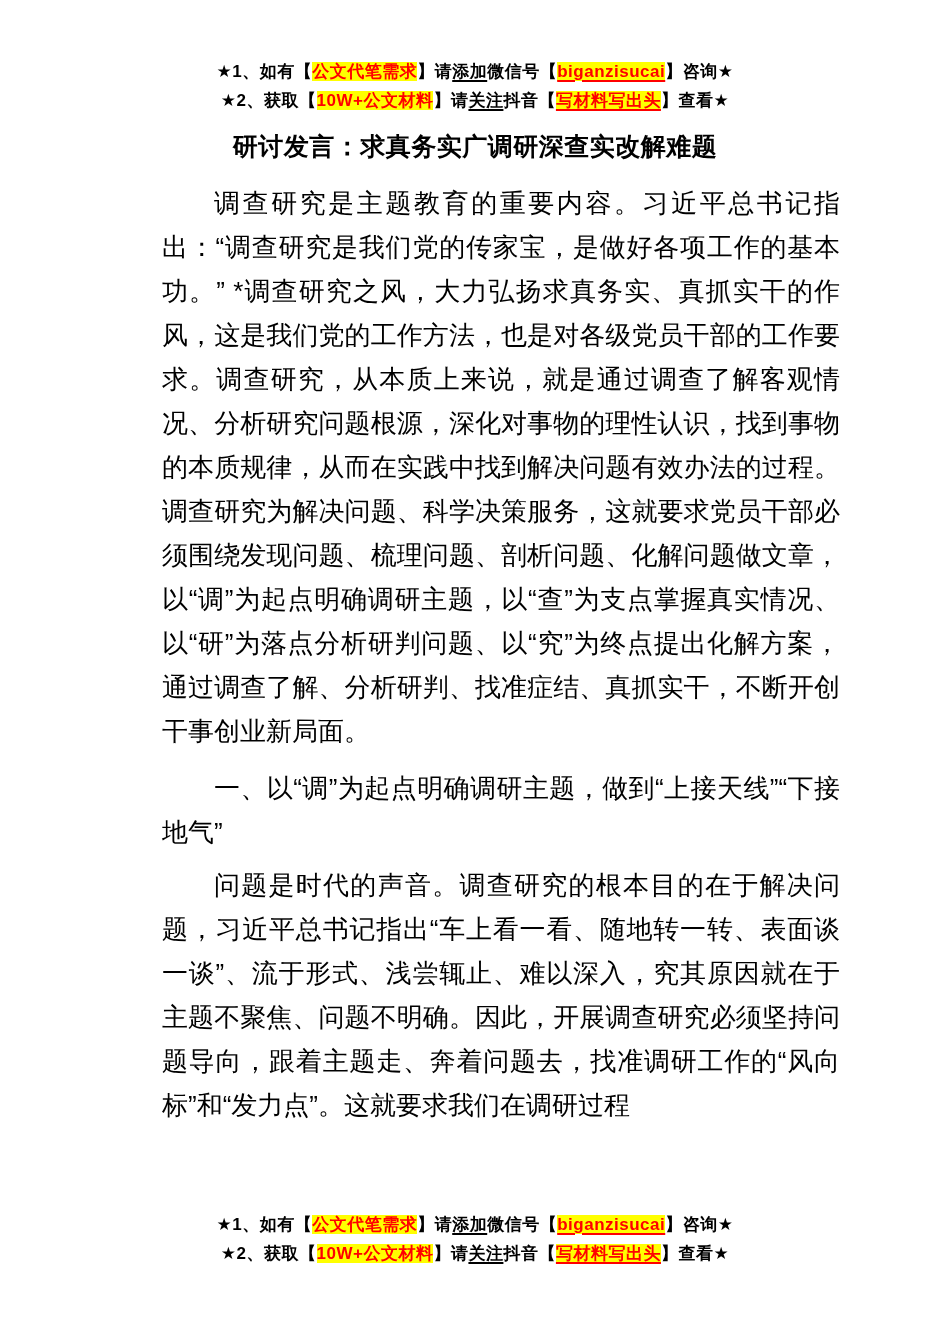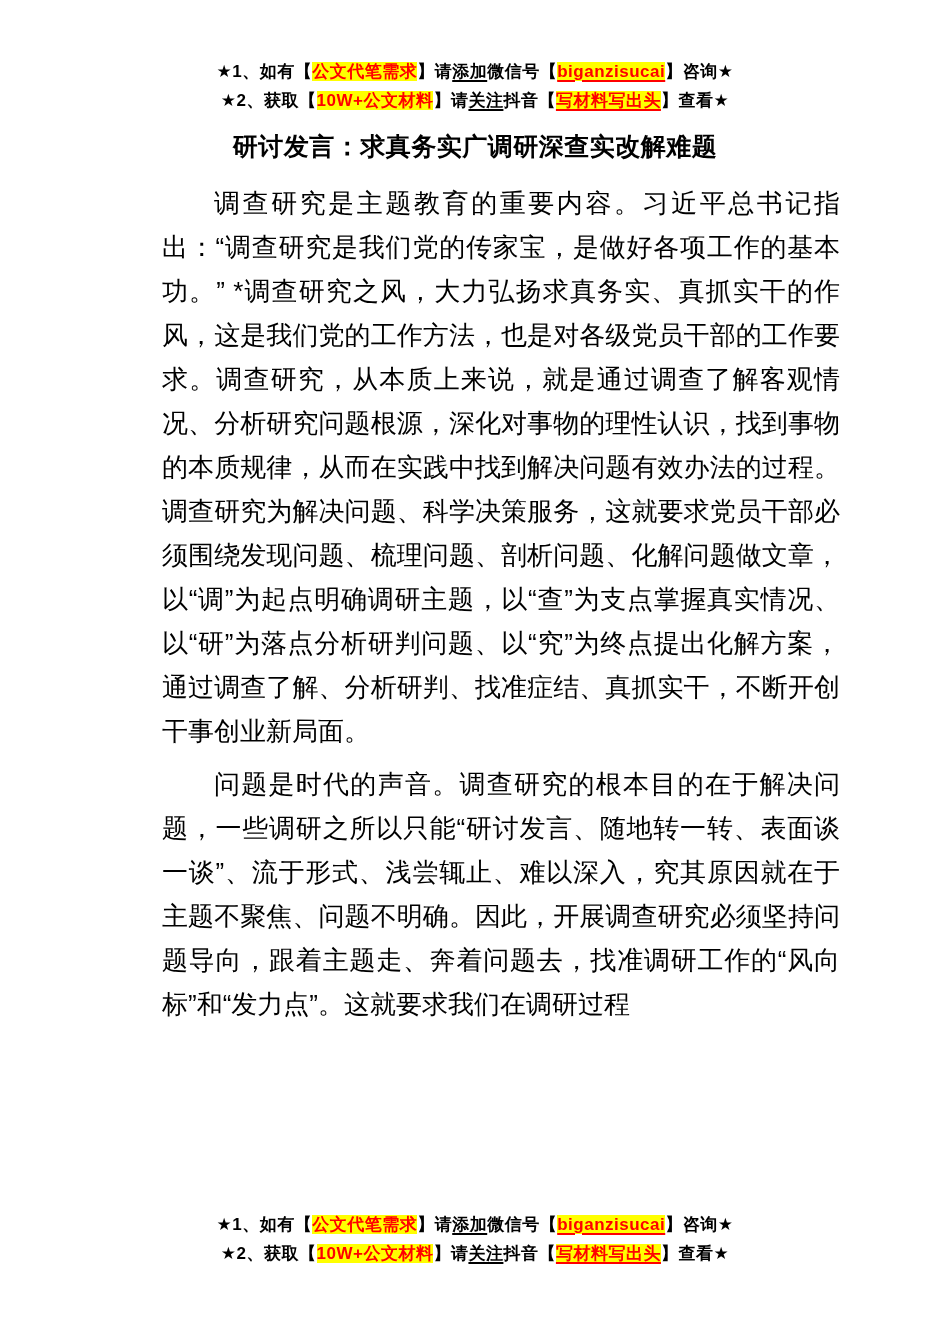--- a/index.html
+++ b/index.html
@@ -69,21 +69,22 @@
     </div>
     <div class="banner-line">
       <span>★2、获取【</span><span class="seg-hl">10W+公文材料</span><span>】请</span><span class="seg-u">关注</span><span>抖音【</span><span class="seg-hl-u">写材料写出头</span><span>】查看★</span>
     </div>
   </div>
 
   <h1 class="doc-title">研讨发言：求真务实广调研深查实改解难题</h1>
 
   <div class="content">
     <p class="para-1">调查研究是主题教育的重要内容。习近平总书记指出：“调查研究是我们党的传家宝，是做好各项工作的基本功。” *调查研究之风，大力弘扬求真务实、真抓实干的作风，这是我们党的工作方法，也是对各级党员干部的工作要求。调查研究，从本质上来说，就是通过调查了解客观情况、分析研究问题根源，深化对事物的理性认识，找到事物的本质规律，从而在实践中找到解决问题有效办法的过程。调查研究为解决问题、科学决策服务，这就要求党员干部必须围绕发现问题、梳理问题、剖析问题、化解问题做文章，以“调”为起点明确调研主题，以“查”为支点掌握真实情况、以“研”为落点分析研判问题、以“究”为终点提出化解方案，通过调查了解、分析研判、找准症结、真抓实干，不断开创干事创业新局面。</p>
-    <p class="para-3">问题是时代的声音。调查研究的根本目的在于解决问题，一些调研之所以只能“研讨发言、随地转一转、表面谈一谈”、流于形式、浅尝辄止、难以深入，究其原因就在于主题不聚焦、问题不明确。因此，开展调查研究必须坚持问题导向，跟着主题走、奔着问题去，找准调研工作的“风向标”和“发力点”。这就要求我们在调研过程</p>
+    <p class="section-heading para-2">一、以“调”为起点明确调研主题，做到“上接天线”“下接地气”</p>
+    <p class="para-3">问题是时代的声音。调查研究的根本目的在于解决问题，习近平总书记指出“车上看一看、随地转一转、表面谈一谈”、流于形式、浅尝辄止、难以深入，究其原因就在于主题不聚焦、问题不明确。因此，开展调查研究必须坚持问题导向，跟着主题走、奔着问题去，找准调研工作的“风向标”和“发力点”。这就要求我们在调研过程</p>
   </div>
 
   <div class="banner banner-bottom">
     <div class="banner-line">
       <span>★1、如有【</span><span class="seg-hl">公文代笔需求</span><span>】请</span><span class="seg-u">添加</span><span>微信号【</span><span class="seg-hl-u">biganzisucai</span><span>】咨询★</span>
     </div>
     <div class="banner-line">
       <span>★2、获取【</span><span class="seg-hl">10W+公文材料</span><span>】请</span><span class="seg-u">关注</span><span>抖音【</span><span class="seg-hl-u">写材料写出头</span><span>】查看★</span>
     </div>
   </div>

